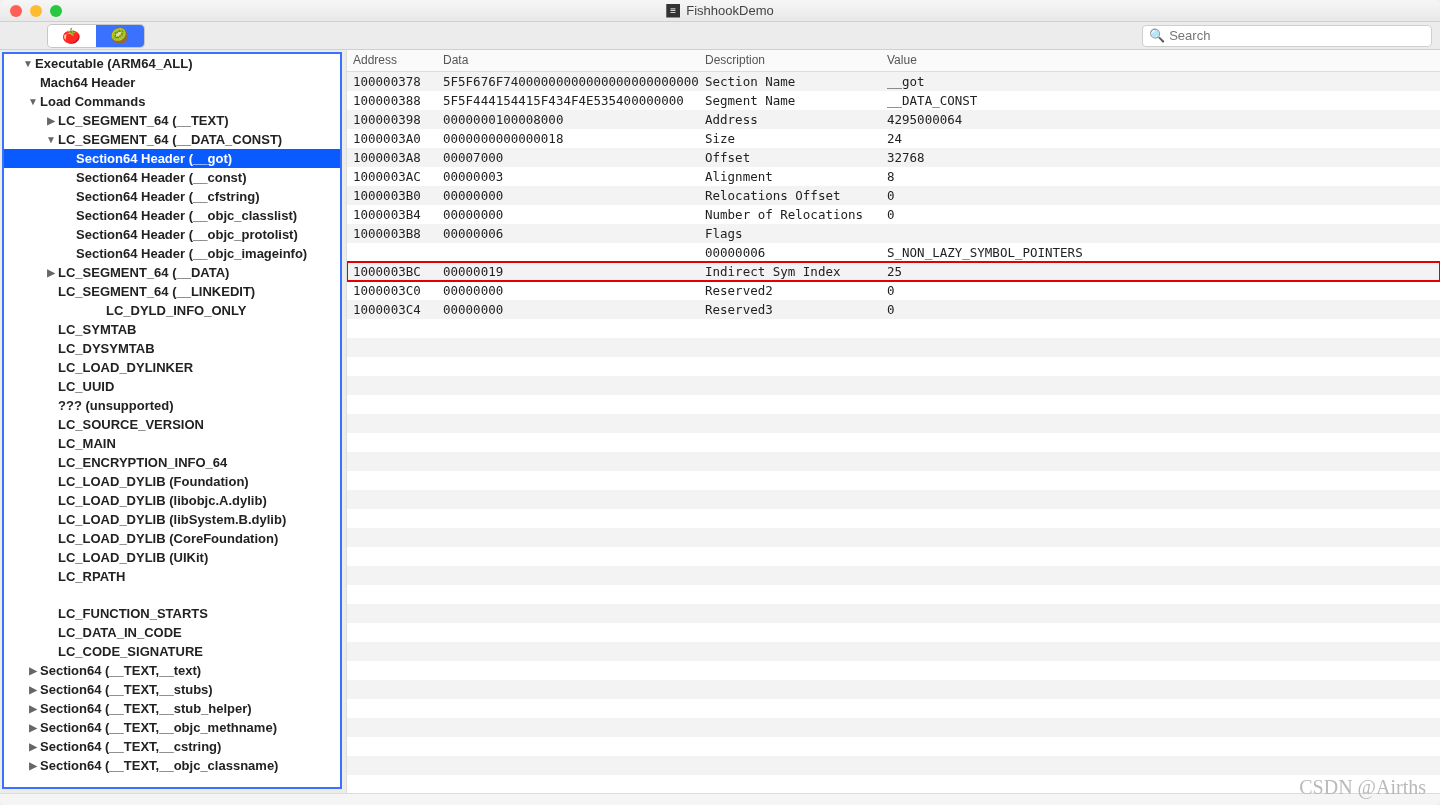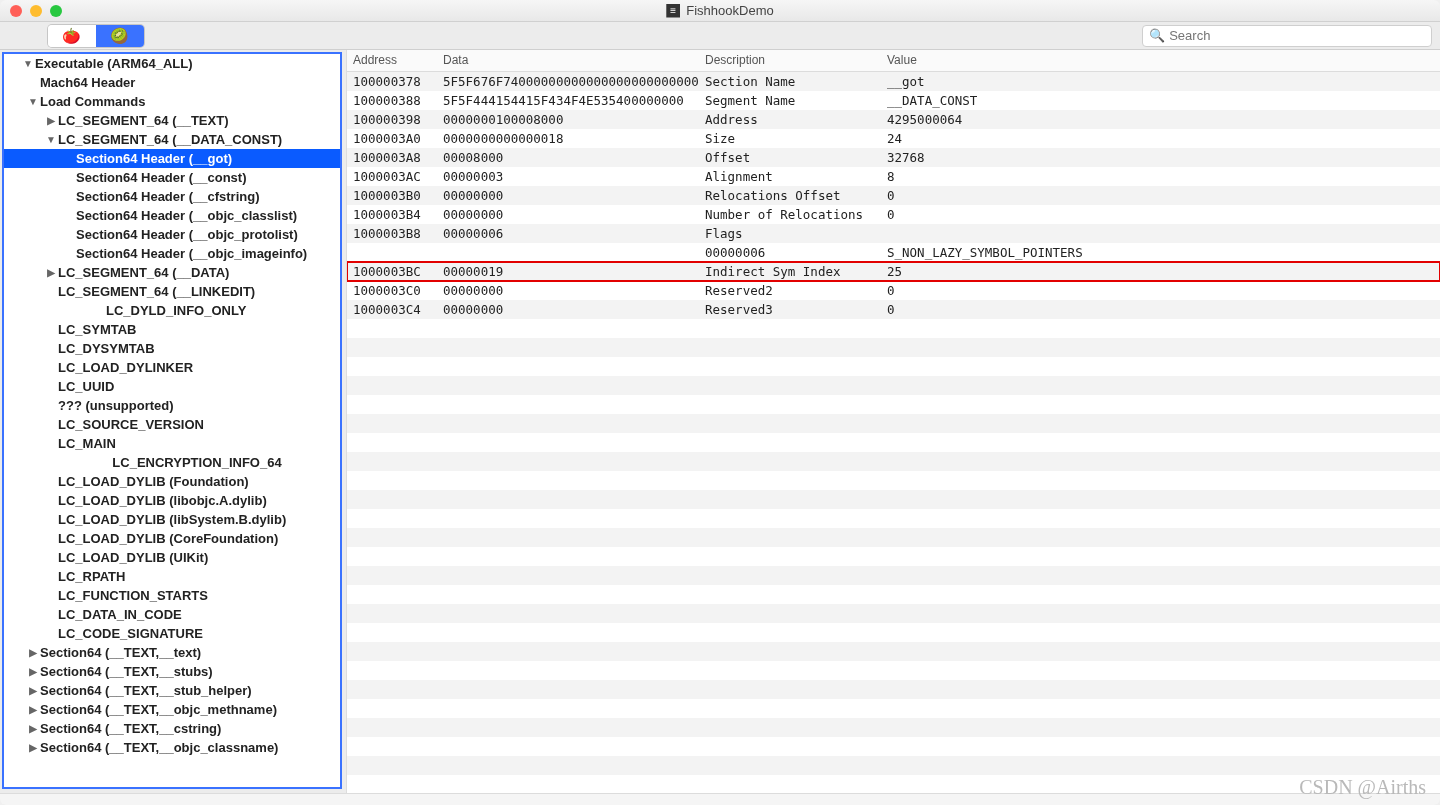--- a/index.html
+++ b/index.html
@@ -232,21 +232,21 @@
           <span>??? (unsupported)</span>
         </div>
         <div class="tree-item" style="padding-left: 42px;">
           <span class="disclosure none"></span>
           <span>LC_SOURCE_VERSION</span>
         </div>
         <div class="tree-item" style="padding-left: 42px;">
           <span class="disclosure none"></span>
           <span>LC_MAIN</span>
         </div>
-        <div class="tree-item" style="padding-left: 42px; justify-content: center;">
+        <div class="tree-item" style="padding-left: 42px;">
           <span class="disclosure none"></span>
           <span>LC_ENCRYPTION_INFO_64</span>
         </div>
         <div class="tree-item" style="padding-left: 42px;">
           <span class="disclosure none"></span>
           <span>LC_LOAD_DYLIB (Foundation)</span>
         </div>
         <div class="tree-item" style="padding-left: 42px;">
           <span class="disclosure none"></span>
           <span>LC_LOAD_DYLIB (libobjc.A.dylib)</span>
@@ -260,21 +260,21 @@
           <span>LC_LOAD_DYLIB (CoreFoundation)</span>
         </div>
         <div class="tree-item" style="padding-left: 42px;">
           <span class="disclosure none"></span>
           <span>LC_LOAD_DYLIB (UIKit)</span>
         </div>
         <div class="tree-item" style="padding-left: 42px;">
           <span class="disclosure none"></span>
           <span>LC_RPATH</span>
         </div>
-        <div class="tree-item" style="padding-left: 42px;">
+        <div class="tree-item" style="padding-left: 42px; margin-top: 18px;">
           <span class="disclosure none"></span>
           <span>LC_FUNCTION_STARTS</span>
         </div>
         <div class="tree-item" style="padding-left: 42px;">
           <span class="disclosure none"></span>
           <span>LC_DATA_IN_CODE</span>
         </div>
         <div class="tree-item" style="padding-left: 42px;">
           <span class="disclosure none"></span>
           <span>LC_CODE_SIGNATURE</span>
@@ -332,21 +332,21 @@
             <div class="col val">4295000064</div>
           </div>
           <div class="row">
             <div class="col addr">1000003A0</div>
             <div class="col data">0000000000000018</div>
             <div class="col desc">Size</div>
             <div class="col val">24</div>
           </div>
           <div class="row">
             <div class="col addr">1000003A8</div>
-            <div class="col data">00008000</div>
+            <div class="col data">00007000</div>
             <div class="col desc">Offset</div>
             <div class="col val">32768</div>
           </div>
           <div class="row">
             <div class="col addr">1000003AC</div>
             <div class="col data">00000003</div>
             <div class="col desc">Alignment</div>
             <div class="col val">8</div>
           </div>
           <div class="row">

